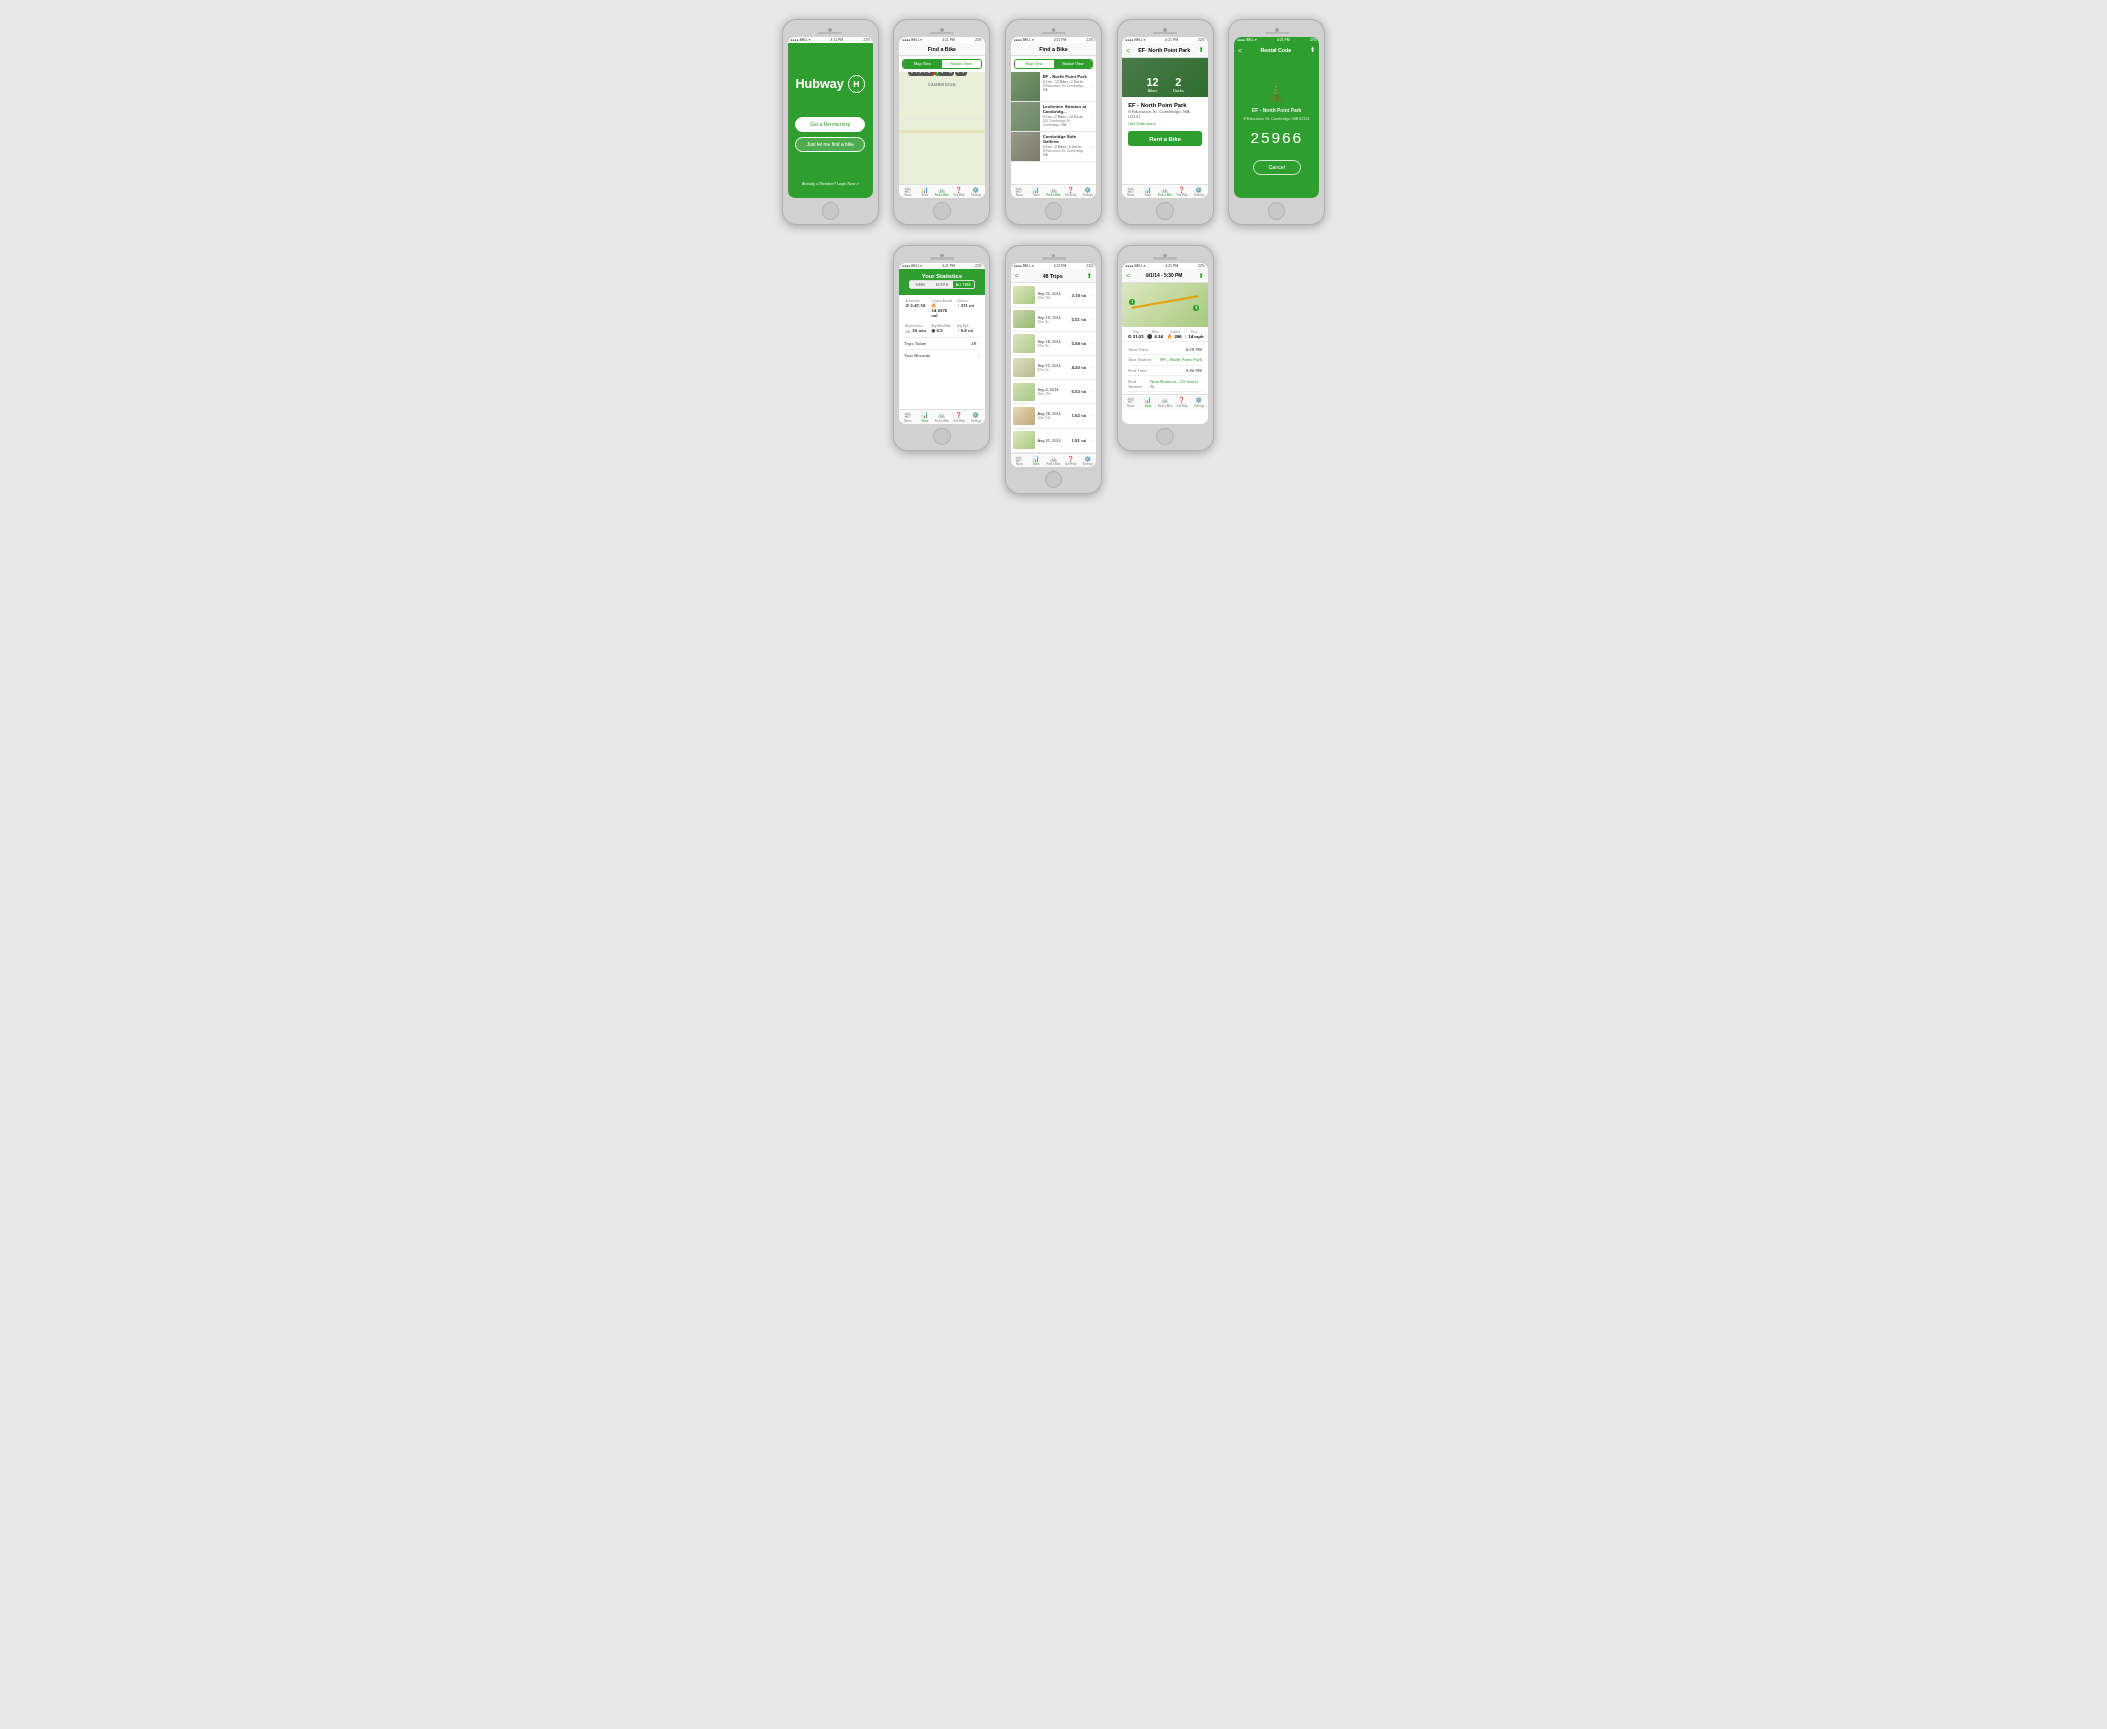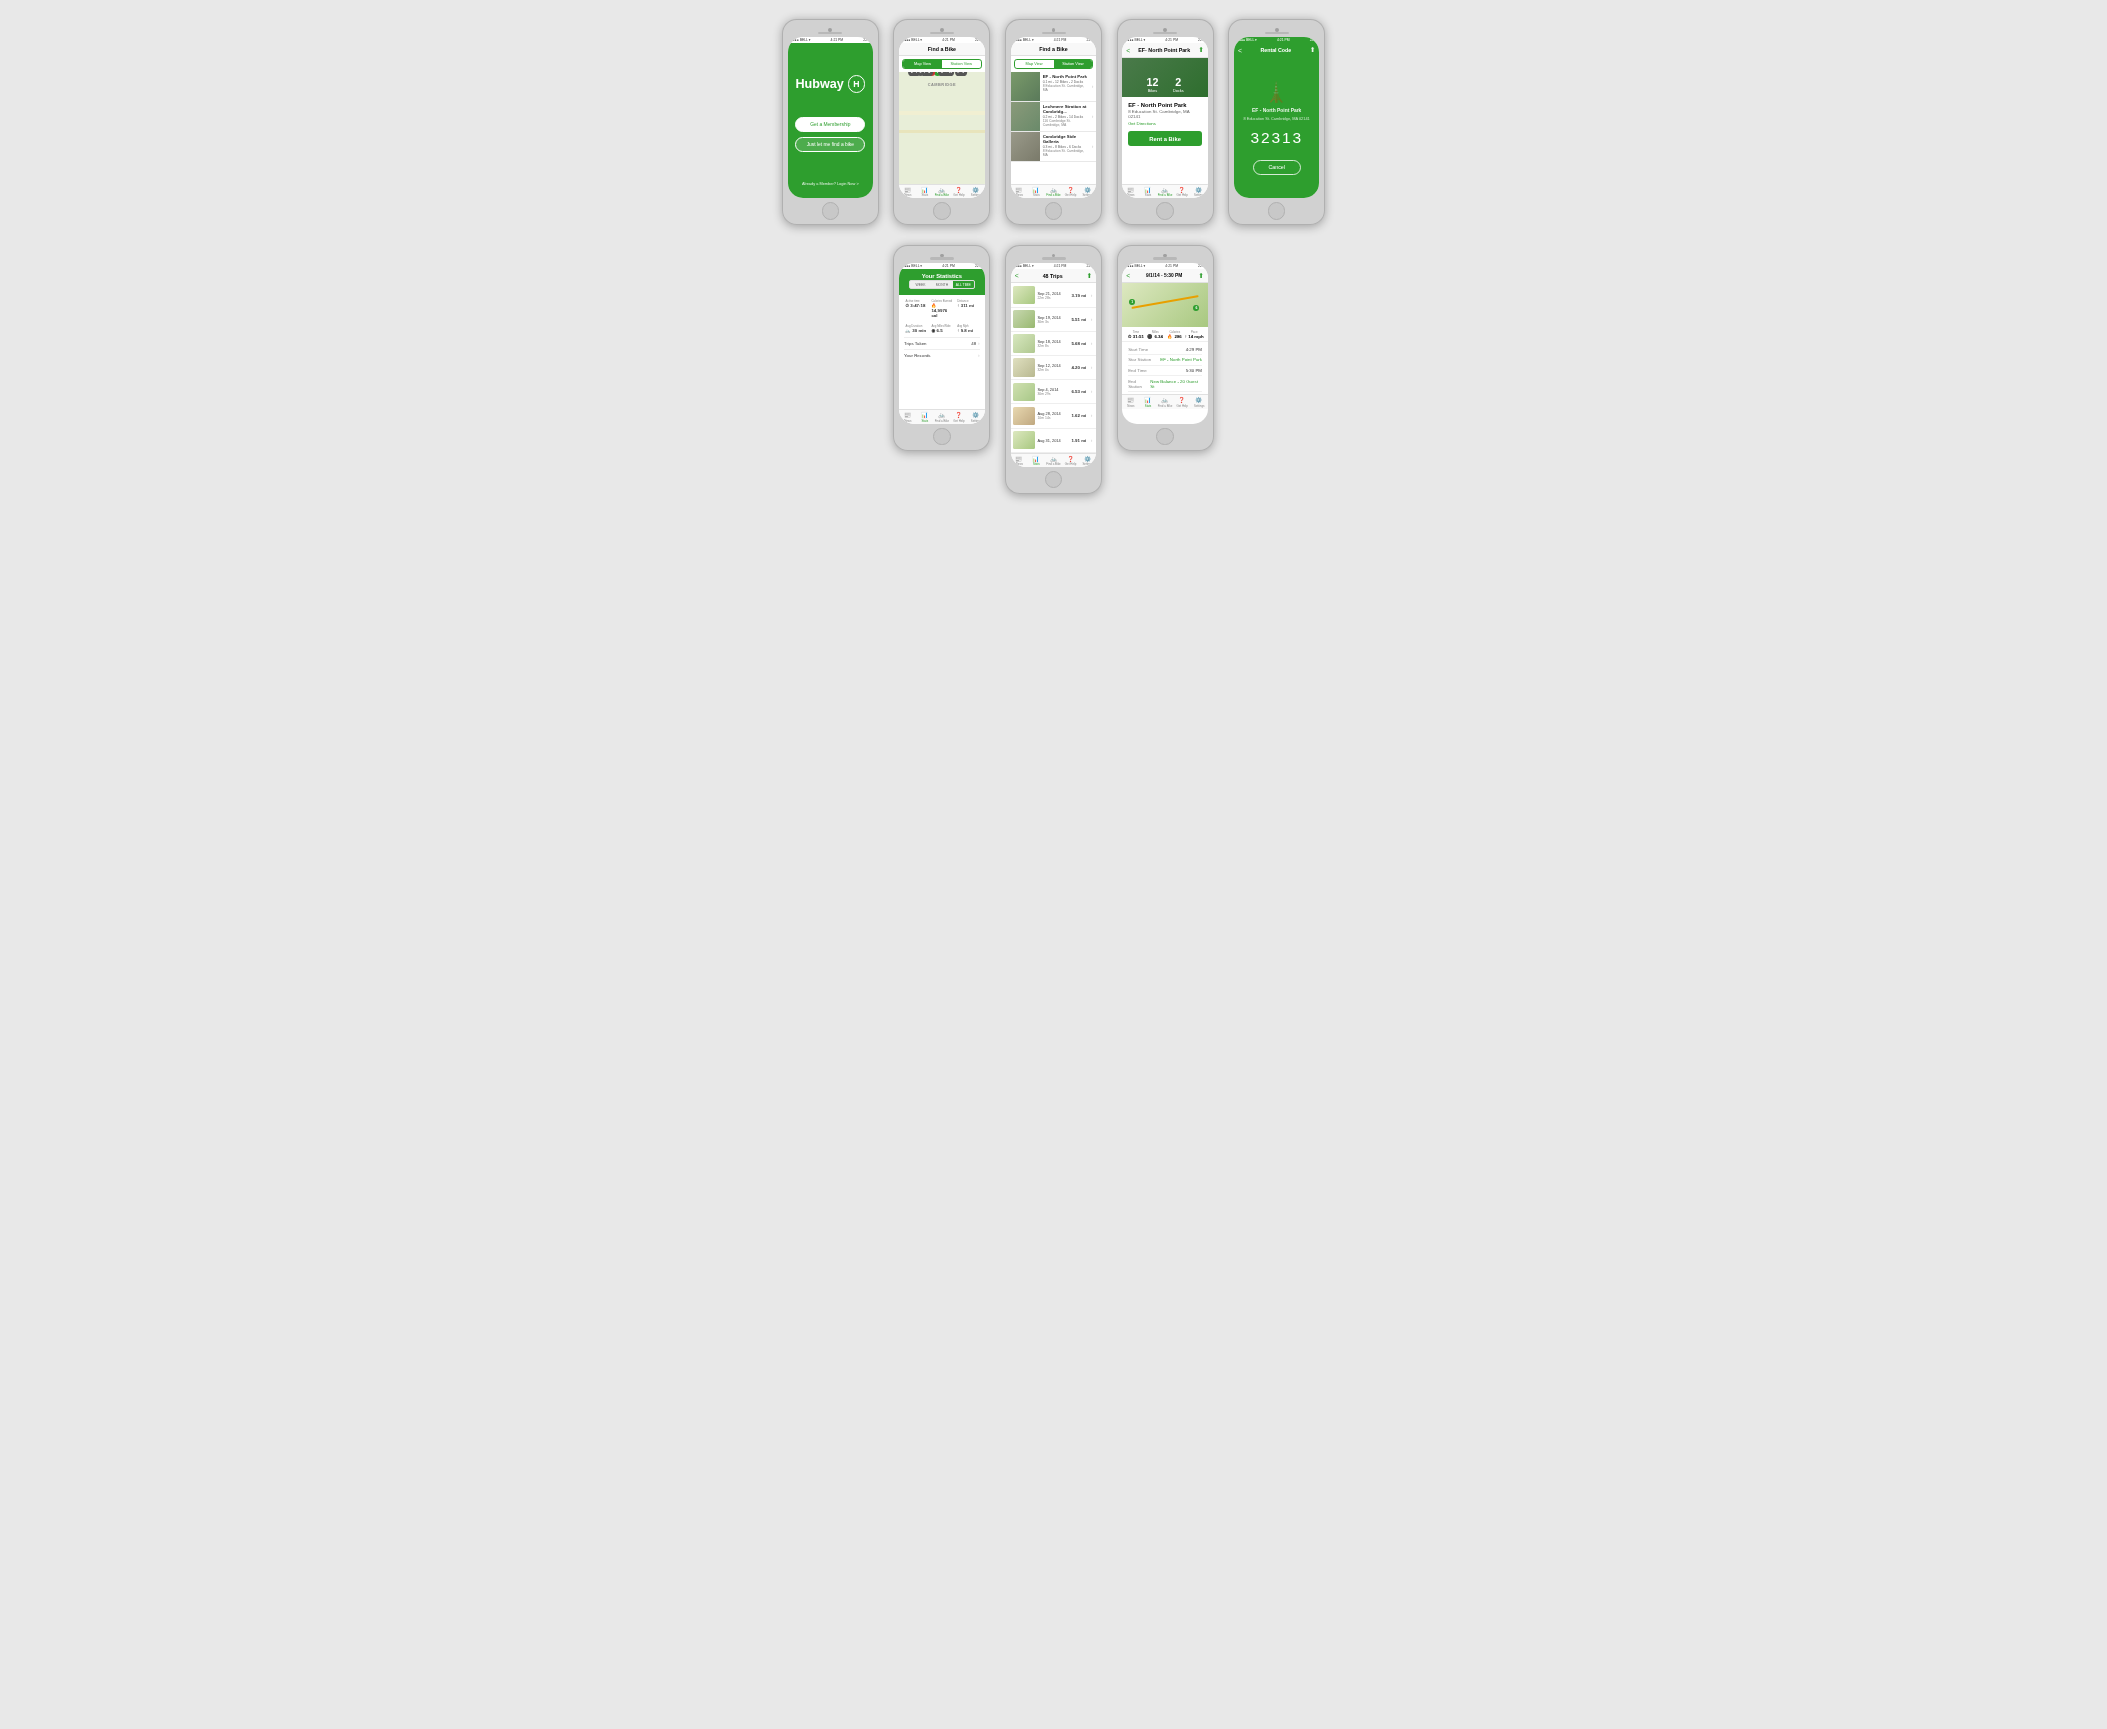--- a/index.html
+++ b/index.html
@@ -24,21 +24,21 @@
     .phone {
       width: 97px;
       background: #d1d1d1;
       border-radius: 14.6px;
       padding: 5.8px;
       box-shadow: 0 1.9px 9.7px rgba(0,0,0,0.3), inset 0 0 0 1px #b0b0b0;
       position: relative;
     }
     .phone-inner {
       background: #fff;
-      border-radius: 15px;
+      border-radius: 7px;
       overflow: hidden;
       position: relative;
     }
     .phone-home-btn {
       width: 17.5px;
       height: 17.5px;
       border-radius: 50%;
       background: #c8c8c8;
       border: 1px solid #b0b0b0;
       margin: 3.9px auto 0;
@@ -867,21 +867,21 @@
       <div class="screen-rental">
         <div class="rental-header">
           <span class="rental-back">&lt;</span>
           <span class="rental-title">Rental Code</span>
           <span class="rental-share">⬆</span>
         </div>
         <div class="rental-body">
           <div class="rental-icon">🗼</div>
           <div class="rental-station-name">EF - North Point Park</div>
           <div class="rental-station-addr">8 Education St. Cambridge, MA 02141</div>
-          <div class="rental-code">32313</div>
+          <div class="rental-code">25966</div>
           <button class="rental-cancel-btn">Cancel</button>
         </div>
       </div>
     </div>
     <div class="phone-home-btn"></div>
   </div>
 
 </div>
 
 <div class="row">

